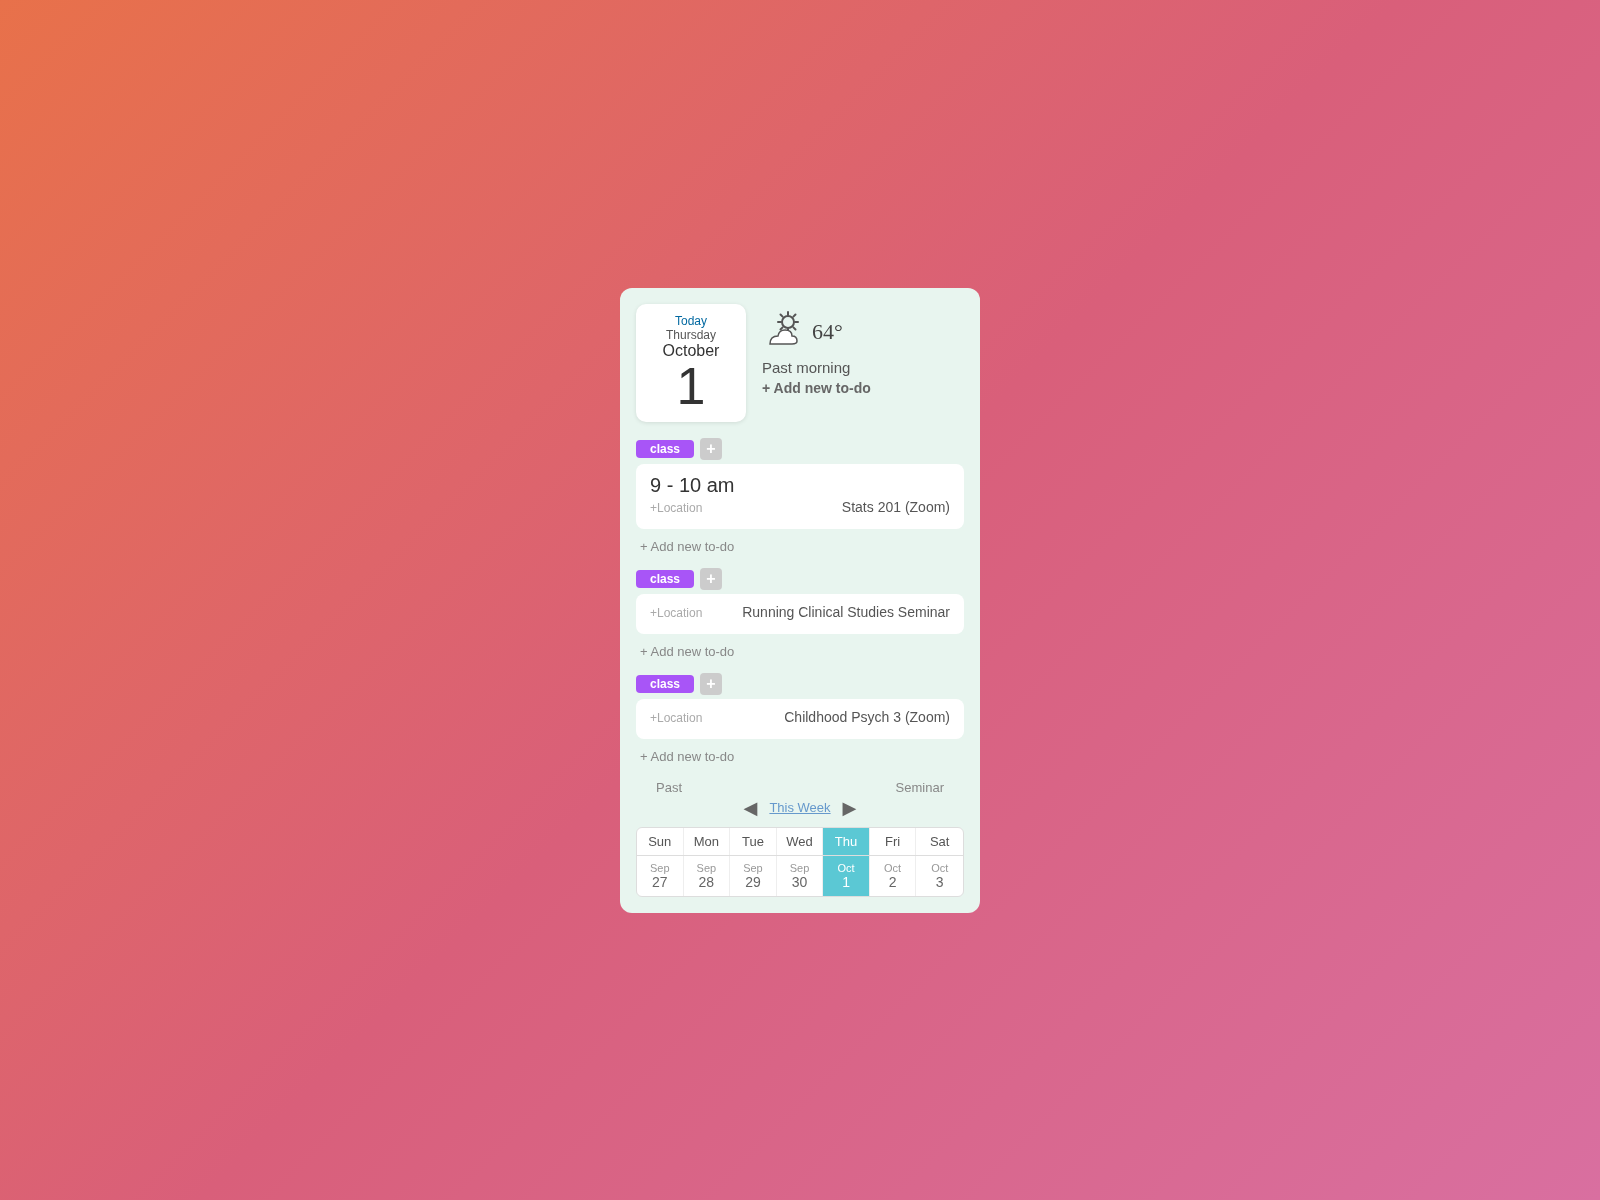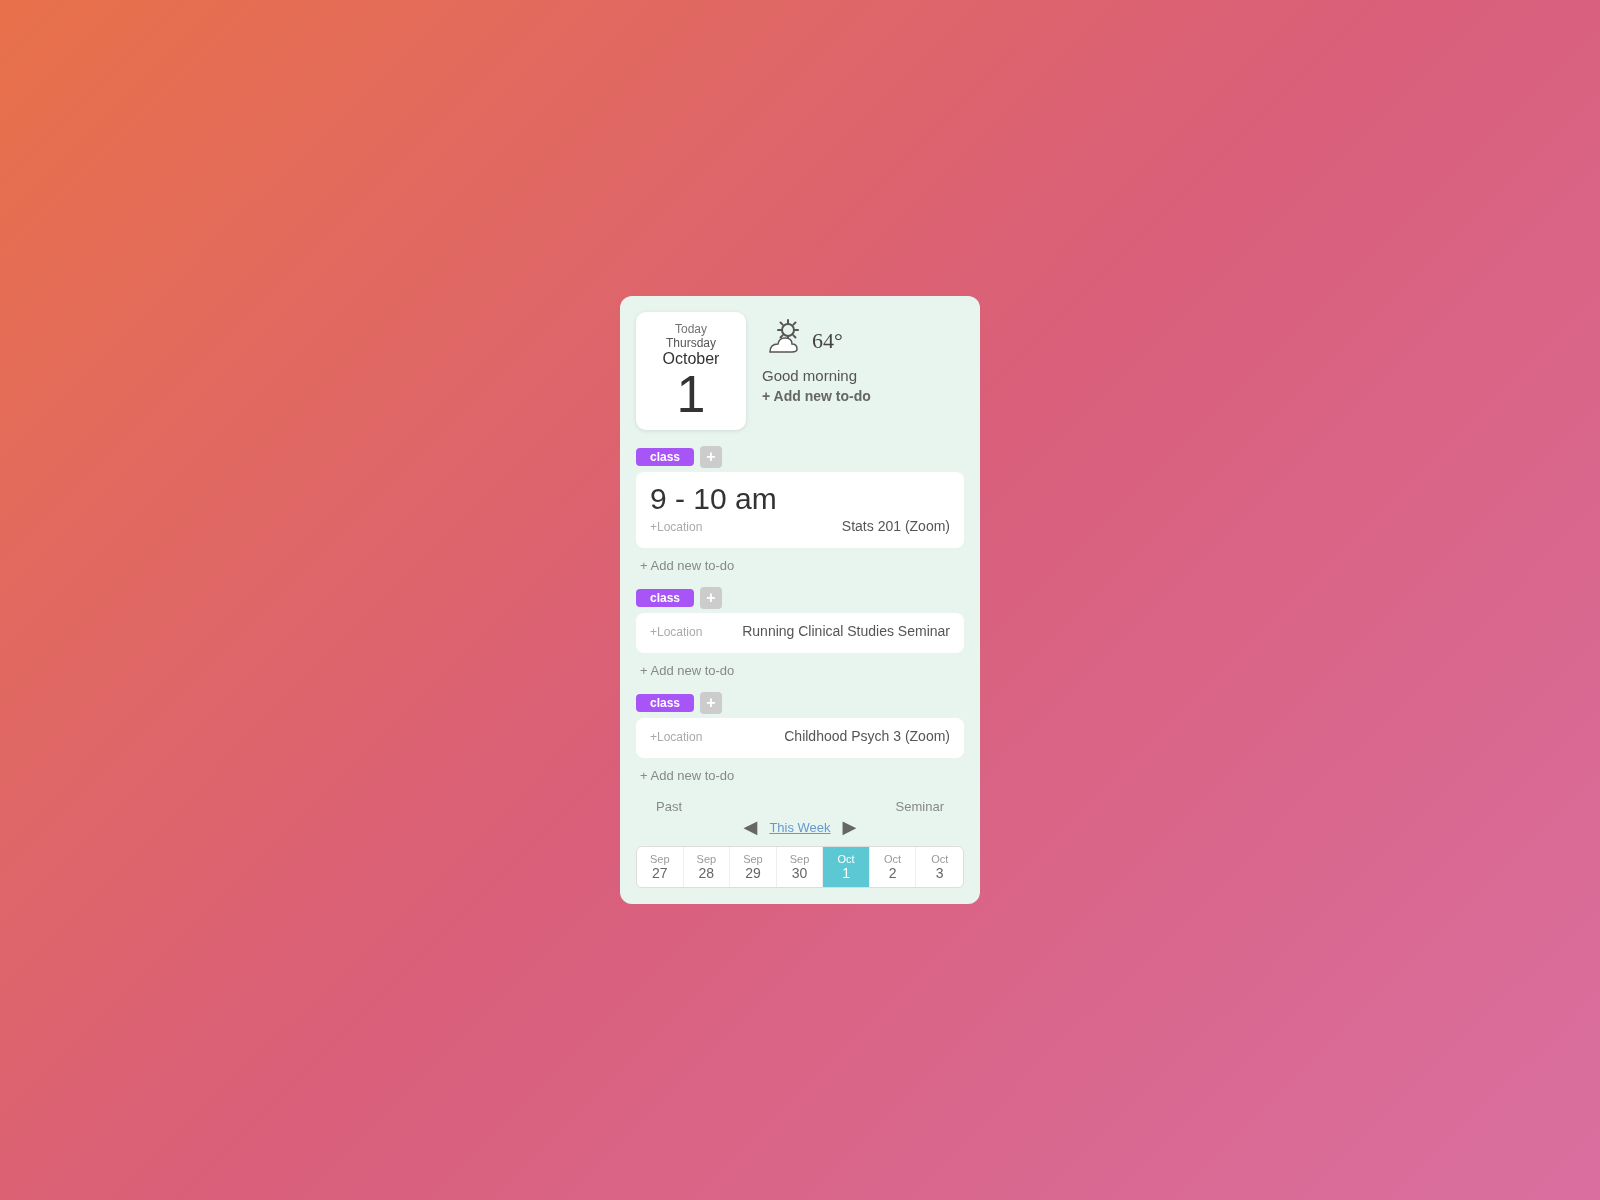--- a/index.html
+++ b/index.html
@@ -37,21 +37,21 @@
       background: white;
       border-radius: 10px;
       padding: 10px 20px;
       text-align: center;
       min-width: 110px;
       box-shadow: 0 1px 4px rgba(0,0,0,0.1);
     }
 
     .date-today {
       font-size: 12px;
-      color: #737373;
+      color: #0369a1;
     }
 
     .date-weekday {
       font-size: 12px;
       color: #555;
     }
 
     .date-month {
       font-size: 16px;
       color: #333;
@@ -137,21 +137,21 @@
     }
 
     .event-card {
       background: white;
       border-radius: 8px;
       padding: 10px 14px 12px;
       margin-bottom: 4px;
     }
 
     .event-time {
-      font-size: 30px;
+      font-size: 20px;
       color: #333;
       font-weight: 400;
       margin-bottom: 2px;
     }
 
     .event-location {
       font-size: 12px;
       color: #aaa;
       margin-bottom: 2px;
     }
@@ -291,21 +291,21 @@
             <line x1="33" y1="12" x2="36" y2="12" stroke="#555" stroke-width="2" stroke-linecap="round"></line>
             <line x1="18.5" y1="4.5" x2="20.6" y2="6.6" stroke="#555" stroke-width="2" stroke-linecap="round"></line>
             <line x1="31.4" y1="17.4" x2="33.5" y2="19.5" stroke="#555" stroke-width="2" stroke-linecap="round"></line>
             <line x1="33.5" y1="4.5" x2="31.4" y2="6.6" stroke="#555" stroke-width="2" stroke-linecap="round"></line>
             <line x1="20.6" y1="17.4" x2="18.5" y2="19.5" stroke="#555" stroke-width="2" stroke-linecap="round"></line>
             <path d="M8 34 Q8 26 16 26 Q17 20 23 20 Q30 20 30 26 Q35 26 35 31 Q35 34 30 34 Z" stroke="#555" stroke-width="1.5" fill="white"></path>
           </svg>
         </span>
         <span class="weather-temp">64°</span>
       </div>
-      <div class="greeting-text">Good morning</div>
+      <div class="greeting-text">Past morning</div>
       <div class="add-todo-header">+ Add new to-do</div>
     </div>
   </div>
 
   <div id="events-container">
       <div class="event-section">
     <div class="event-tag-row">
       <span class="event-tag">class</span>
       <span class="event-add-btn">+</span>
     </div>
@@ -348,20 +348,37 @@
   <div class="nav-labels">
     <span>Past</span>
     <span>Seminar</span>
   </div>
   <div class="nav-row">
     <span class="nav-arrow">◀</span>
     <span class="this-week-label">This Week</span>
     <span class="nav-arrow">▶</span>
   </div>
   <div class="calendar-grid">
+    <div class="cal-header-row">
+
+        <div class="cal-day-header">Sun</div>
+
+        <div class="cal-day-header">Mon</div>
+
+        <div class="cal-day-header">Tue</div>
+
+        <div class="cal-day-header">Wed</div>
+
+        <div class="cal-day-header active">Thu</div>
+
+        <div class="cal-day-header">Fri</div>
+
+        <div class="cal-day-header">Sat</div>
+
+    </div>
     <div class="cal-date-row">
 
         <div class="cal-date-cell">
           <div class="cal-date-month">Sep</div>
           <div class="cal-date-number">27</div>
         </div>
 
         <div class="cal-date-cell">
           <div class="cal-date-month">Sep</div>
           <div class="cal-date-number">28</div>

